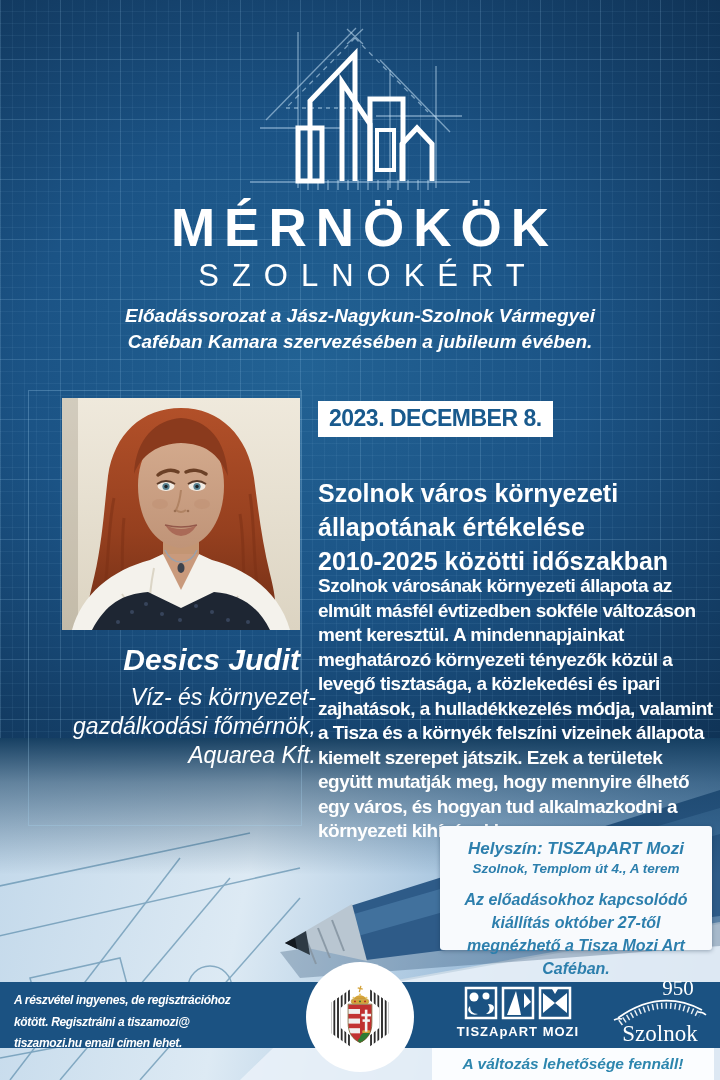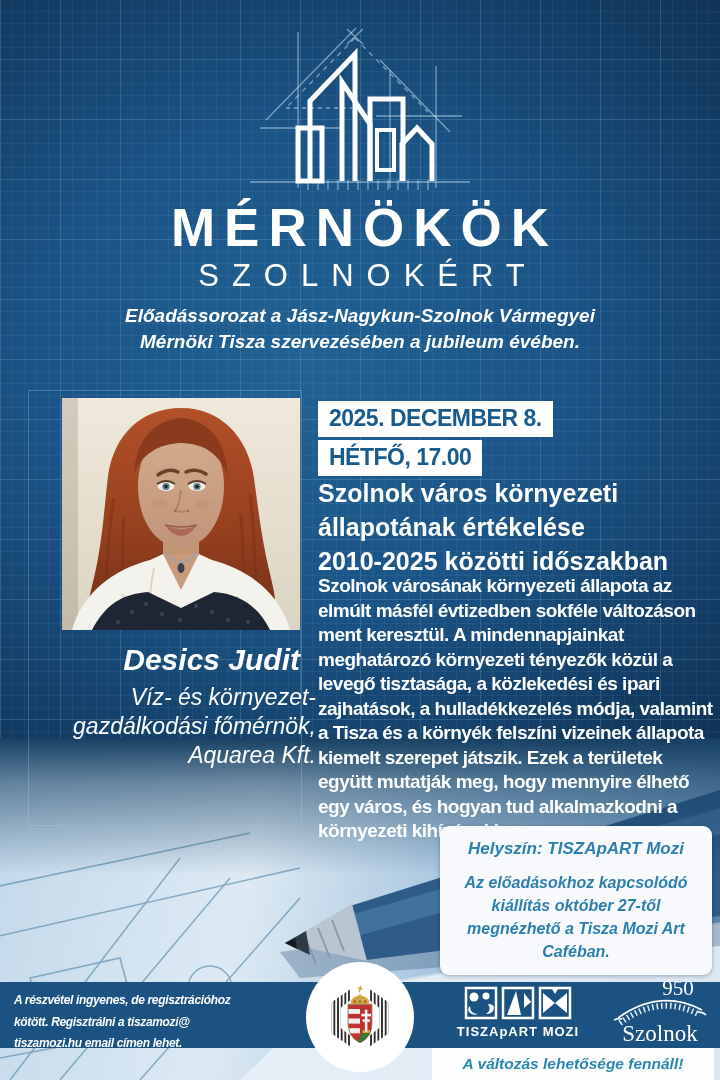--- a/index.html
+++ b/index.html
@@ -37,21 +37,21 @@
     line-height:29px;white-space:nowrap;}
   
   .badges{left:318px;top:401px;}
   .badge{display:table;background:#fff;color:#195a8d;font-weight:700;font-size:23px;
     letter-spacing:-0.5px;padding:4px 11px 5px;margin-bottom:3px;white-space:nowrap;}
   .event-title{left:318px;top:476px;width:400px;font-size:25px;font-weight:700;line-height:34px;}
   .event-title div{white-space:nowrap;}
   .event-desc{left:318px;top:574px;width:400px;font-size:19px;font-weight:700;line-height:24.5px;
     letter-spacing:-0.5px;}
   
-  .venue-box{left:440px;top:826px;width:272px;height:149px;background:#f8fafd;border-radius:9px;
+  .venue-box{left:440px;top:826px;width:272px;height:124px;background:#f8fafd;border-radius:3px;
     box-sizing:border-box;padding:13px 10px 0;text-align:center;color:#2d7fad;
     box-shadow:0 1px 4px rgba(10,35,60,.35);}
   .venue-loc{font-size:17px;font-weight:700;font-style:italic;white-space:nowrap;}
   .venue-addr{font-size:13.5px;font-weight:700;font-style:italic;margin-top:2px;white-space:nowrap;}
   .venue-exhibit{font-size:16px;font-weight:700;font-style:italic;line-height:23px;margin-top:12px;}
   
   .footer-bar{left:0;top:982px;width:720px;height:66px;background:#1b5282;}
   .reg-note{left:14px;top:990px;width:296px;font-style:italic;font-weight:700;font-size:12px;
     line-height:21.5px;letter-spacing:-0.35px;}
   .reg-note div{white-space:nowrap;}
@@ -120,21 +120,21 @@
       <path d="M140,161 V79 H173 V161"></path>
       <rect x="147" y="110" width="17" height="40" stroke-width="4"></rect>
       <path d="M172,161 V124 L187,108 L202,124 V161"></path>
     </g>
   </svg>
 
   <div class="abs series-title">MÉRNÖKÖK</div>
   <div class="abs series-sub">SZOLNOKÉRT</div>
   <div class="abs subtitle">
     <div>Előadássorozat a Jász-Nagykun-Szolnok Vármegyei</div>
-    <div>Mérnöki Tisza szervezésében a jubileum évében.</div>
+    <div>Caféban Kamara szervezésében a jubileum évében.</div>
   </div>
 
   <div class="abs photo-marks"></div>
   <svg class="abs photo" viewBox="0 0 238 232">
     <defs>
       <linearGradient id="pbg" x1="0" y1="0" x2="0" y2="1">
         <stop offset="0" stop-color="#efe9dc"></stop>
           <stop offset="1" stop-color="#dcd4c2"></stop>
       </linearGradient>
       <linearGradient id="hg" x1="0" y1="0" x2="0" y2="1">
@@ -204,32 +204,32 @@
   </svg>
 
   <div class="abs speaker-name">Desics Judit</div>
   <div class="abs speaker-role">
     <div>Víz- és környezet-</div>
     <div>gazdálkodási főmérnök,</div>
     <div>Aquarea Kft.</div>
   </div>
 
   <div class="abs badges">
-    <div class="badge">2025. DECEMBER 8.</div>
-    <div class="badge">HÉTFŐ, 17.00</div>
+    <div class="badge">2023. DECEMBER 8.</div>
   </div>
   <div class="abs event-title">
     <div>Szolnok város környezeti</div>
     <div>állapotának értékelése</div>
     <div>2010-2025 közötti időszakban</div>
   </div>
   <div class="abs event-desc">Szolnok városának környezeti állapota az elmúlt másfél évtizedben sokféle változáson ment keresztül. A mindennapjainkat meghatározó környezeti tényezők közül a levegő tisztasága, a közlekedési és ipari zajhatások, a hulladékkezelés módja, valamint a Tisza és a környék felszíni vizeinek állapota kiemelt szerepet játszik. Ezek a területek együtt mutatják meg, hogy mennyire élhető egy város, és hogyan tud alkalmazkodni a környezeti kihívásokhoz.</div>
 
   <div class="abs venue-box">
     <div class="venue-loc">Helyszín: TISZApART Mozi</div>
+    <div class="venue-addr">Szolnok, Templom út 4., A terem</div>
     <div class="venue-exhibit">Az előadásokhoz kapcsolódó kiállítás október 27-től megnézhető a Tisza Mozi Art Caféban.</div>
   </div>
 
   <div class="abs footer-bar"></div>
   <div class="abs reg-note">
     <div>A részvétel ingyenes, de regisztrációhoz</div>
     <div>kötött. Regisztrálni a tiszamozi@</div>
     <div>tiszamozi.hu email címen lehet.</div>
   </div>
 

